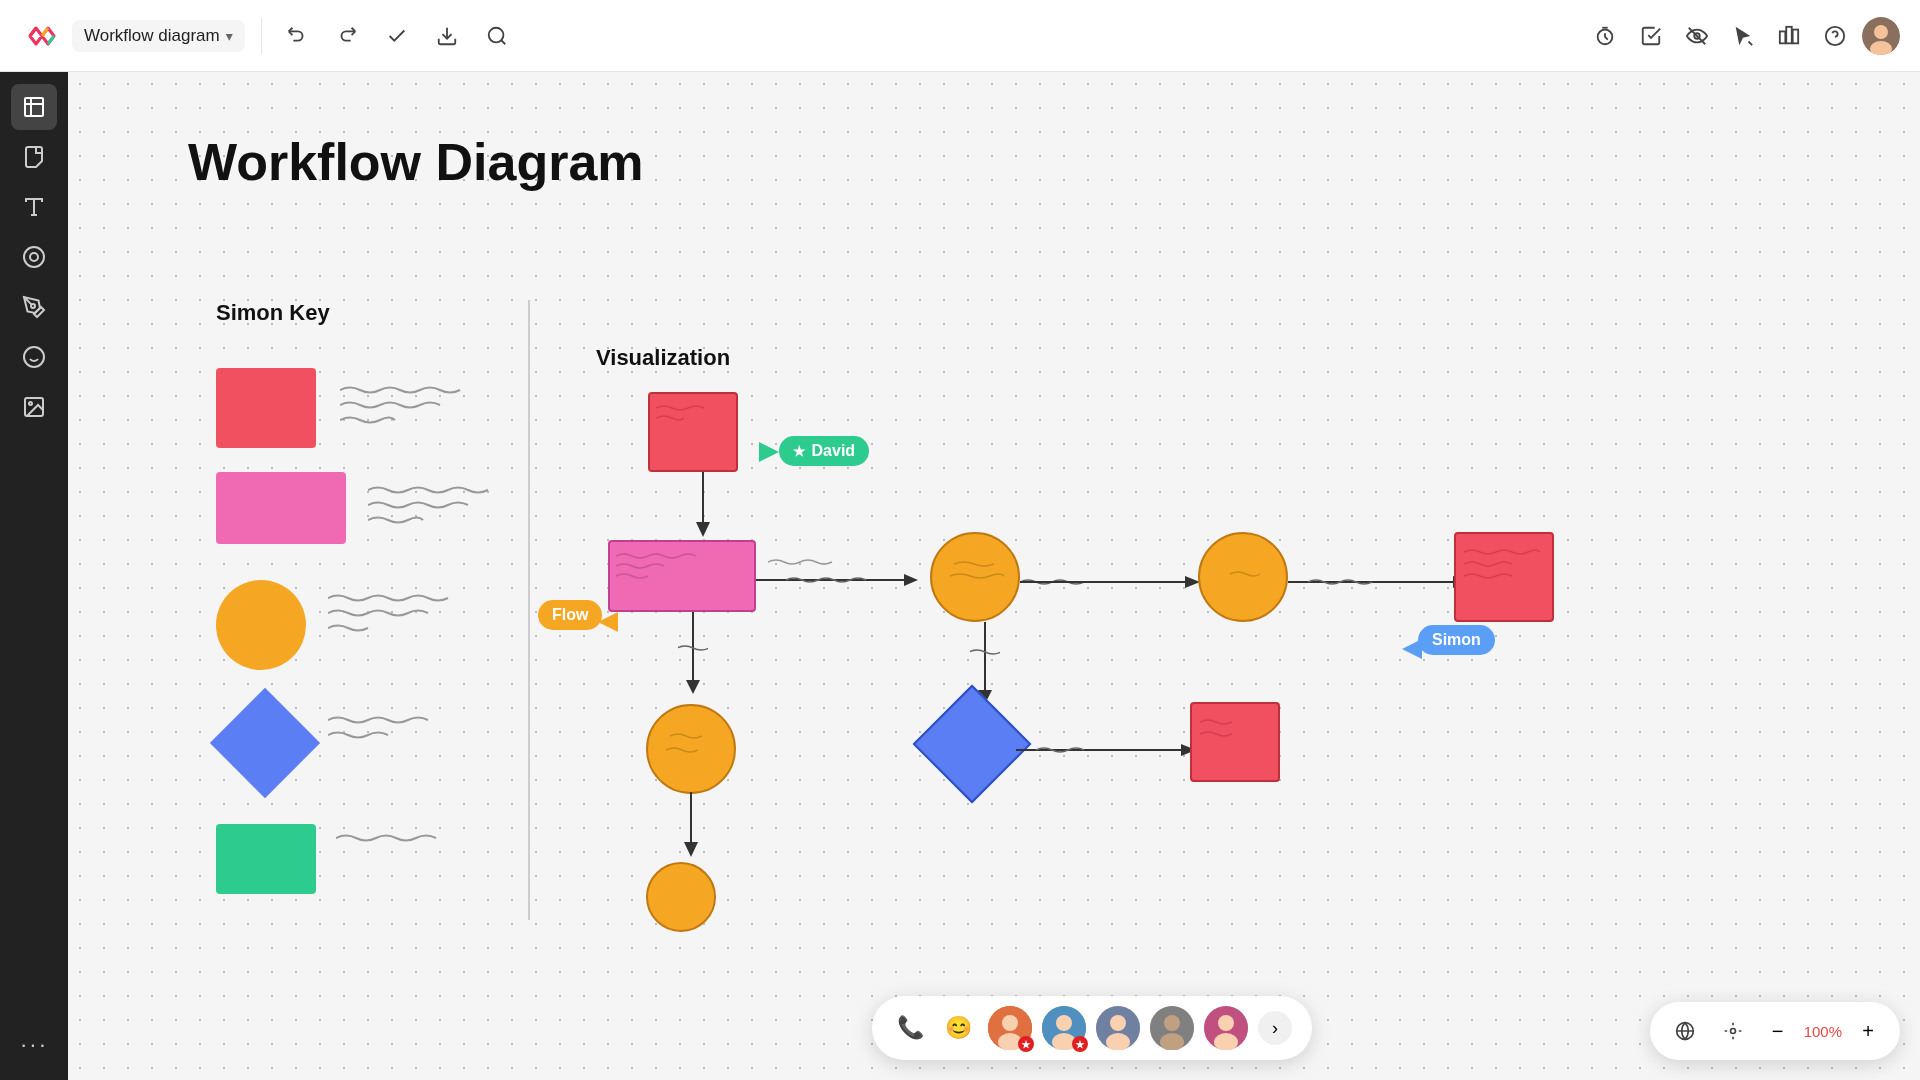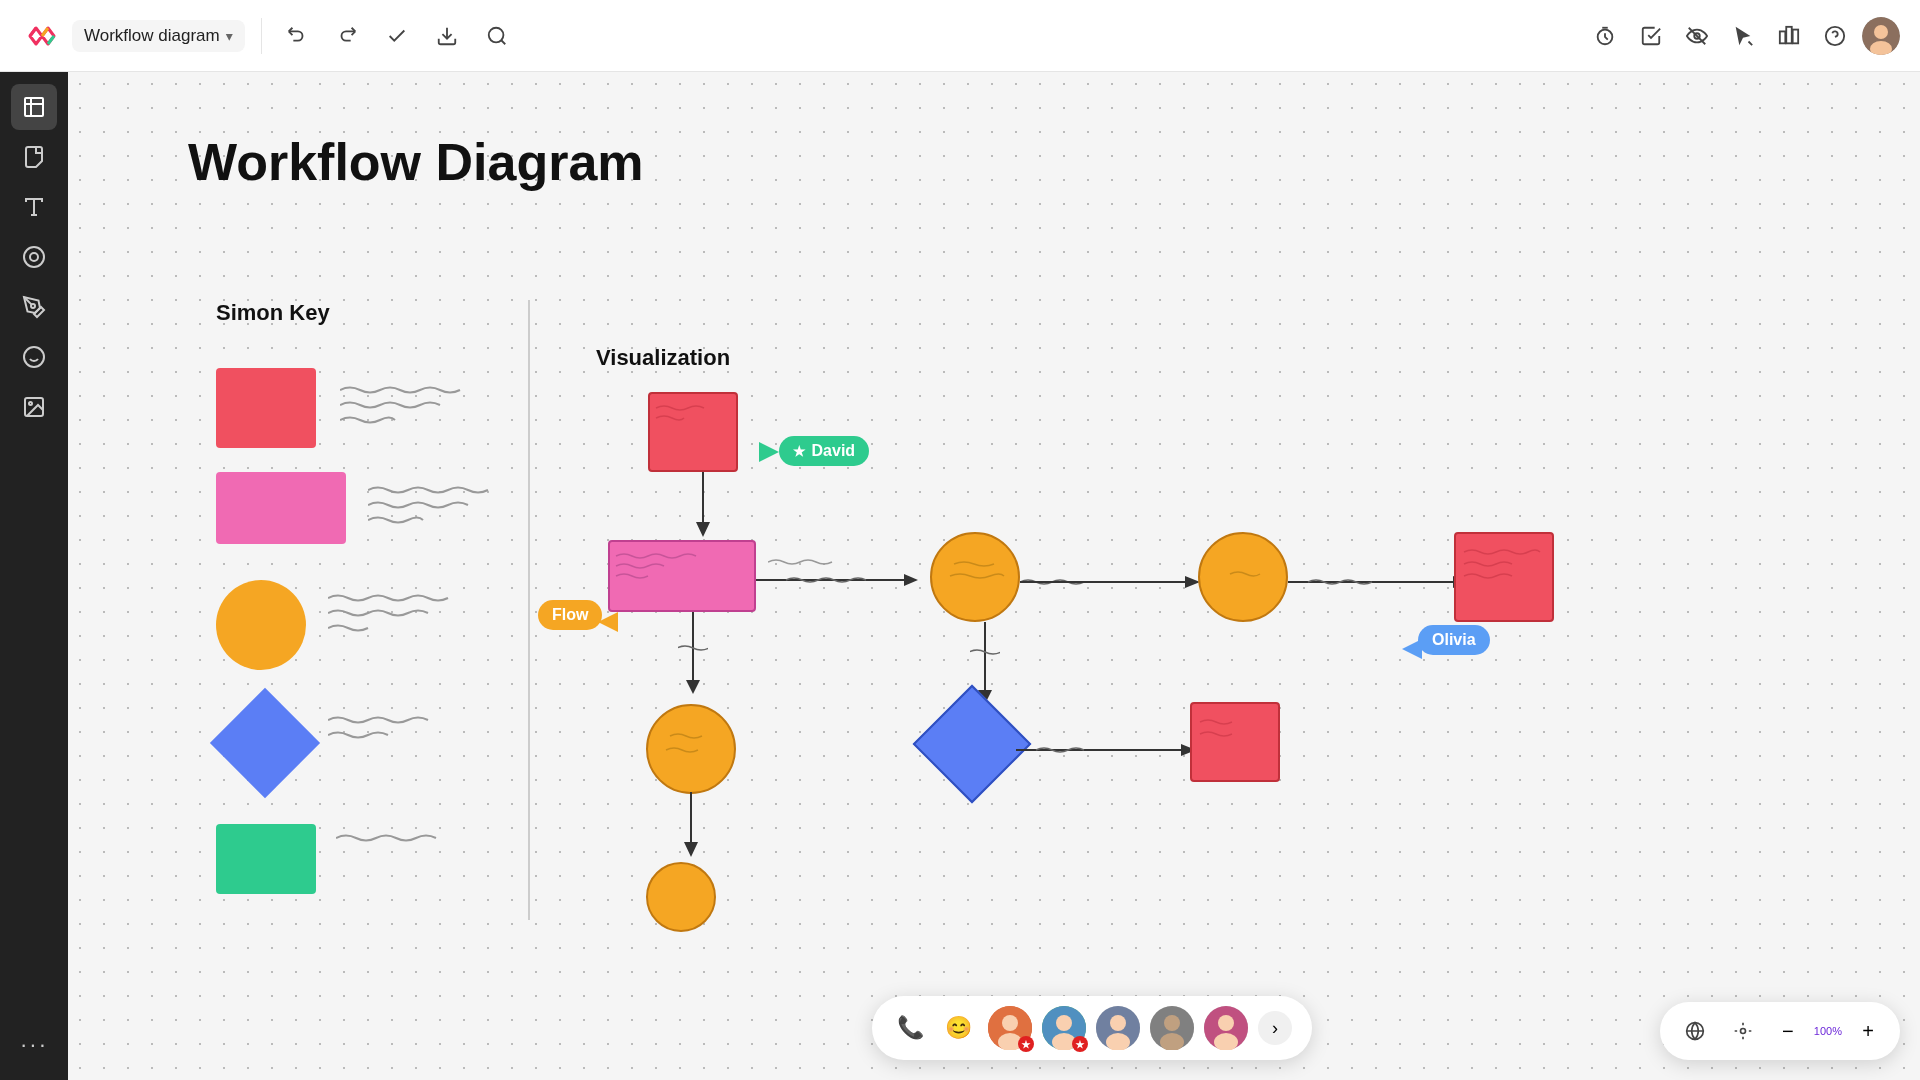--- a/index.html
+++ b/index.html
@@ -163,21 +163,21 @@
     .bottom-right-controls {
       position: fixed; bottom: 20px; right: 20px;
       background: #fff; border-radius: 50px; padding: 10px 16px;
       display: flex; align-items: center; gap: 10px;
       box-shadow: 0 4px 20px rgba(0,0,0,0.15);
     }
     .zoom-btn {
       width: 32px; height: 32px; border: none; background: transparent;
       cursor: pointer; font-size: 20px; display: flex; align-items: center; justify-content: center;
     }
-    .zoom-level { font-size: 11px; font-weight: 500; color: #6d28d9; }
+    .zoom-level { font-size: 15px; font-weight: 500; color: #ef4444; }
   </style>
 </head>
 <body>
 
 <div class="toolbar">
   <div class="toolbar-logo">
     <svg class="logo-icon" viewBox="0 0 36 36" fill="none">
       <rect width="36" height="36" rx="8" fill="#fff"></rect>
       <path d="M8 18 L14 10 L20 18 L26 10 L32 18 L26 26 L20 18 L14 26 Z" fill="none" stroke="#f03060" stroke-width="3" stroke-linejoin="round"></path>
       <path d="M8 18 L14 10" stroke="#f03060" stroke-width="3"></path>
@@ -502,21 +502,21 @@
     <div class="cursor-label" style="background:#f5a623; color:#fff; top:8px; left:0px;">
       <span>Flow</span>
     </div>
   </div>
 
   <div style="position:absolute; top:545px; left:1350px;">
     <svg width="28" height="28" style="position:absolute; top:18px; left:-20px;">
       <polygon points="24,4 4,14 24,24" fill="#5b9ef5"></polygon>
     </svg>
     <div class="cursor-label" style="background:#5b9ef5; color:#fff; top:8px; left:0px;">
-      <span>Olivia</span>
+      <span>Simon</span>
     </div>
   </div>
 
 </div>
 
 <div class="bottom-bar">
   <button class="bottom-icon-btn">📞</button>
   <button class="bottom-icon-btn">😊</button>
 
   <div class="avatar-small" style="background: linear-gradient(135deg, #e07040, #c04020);">

